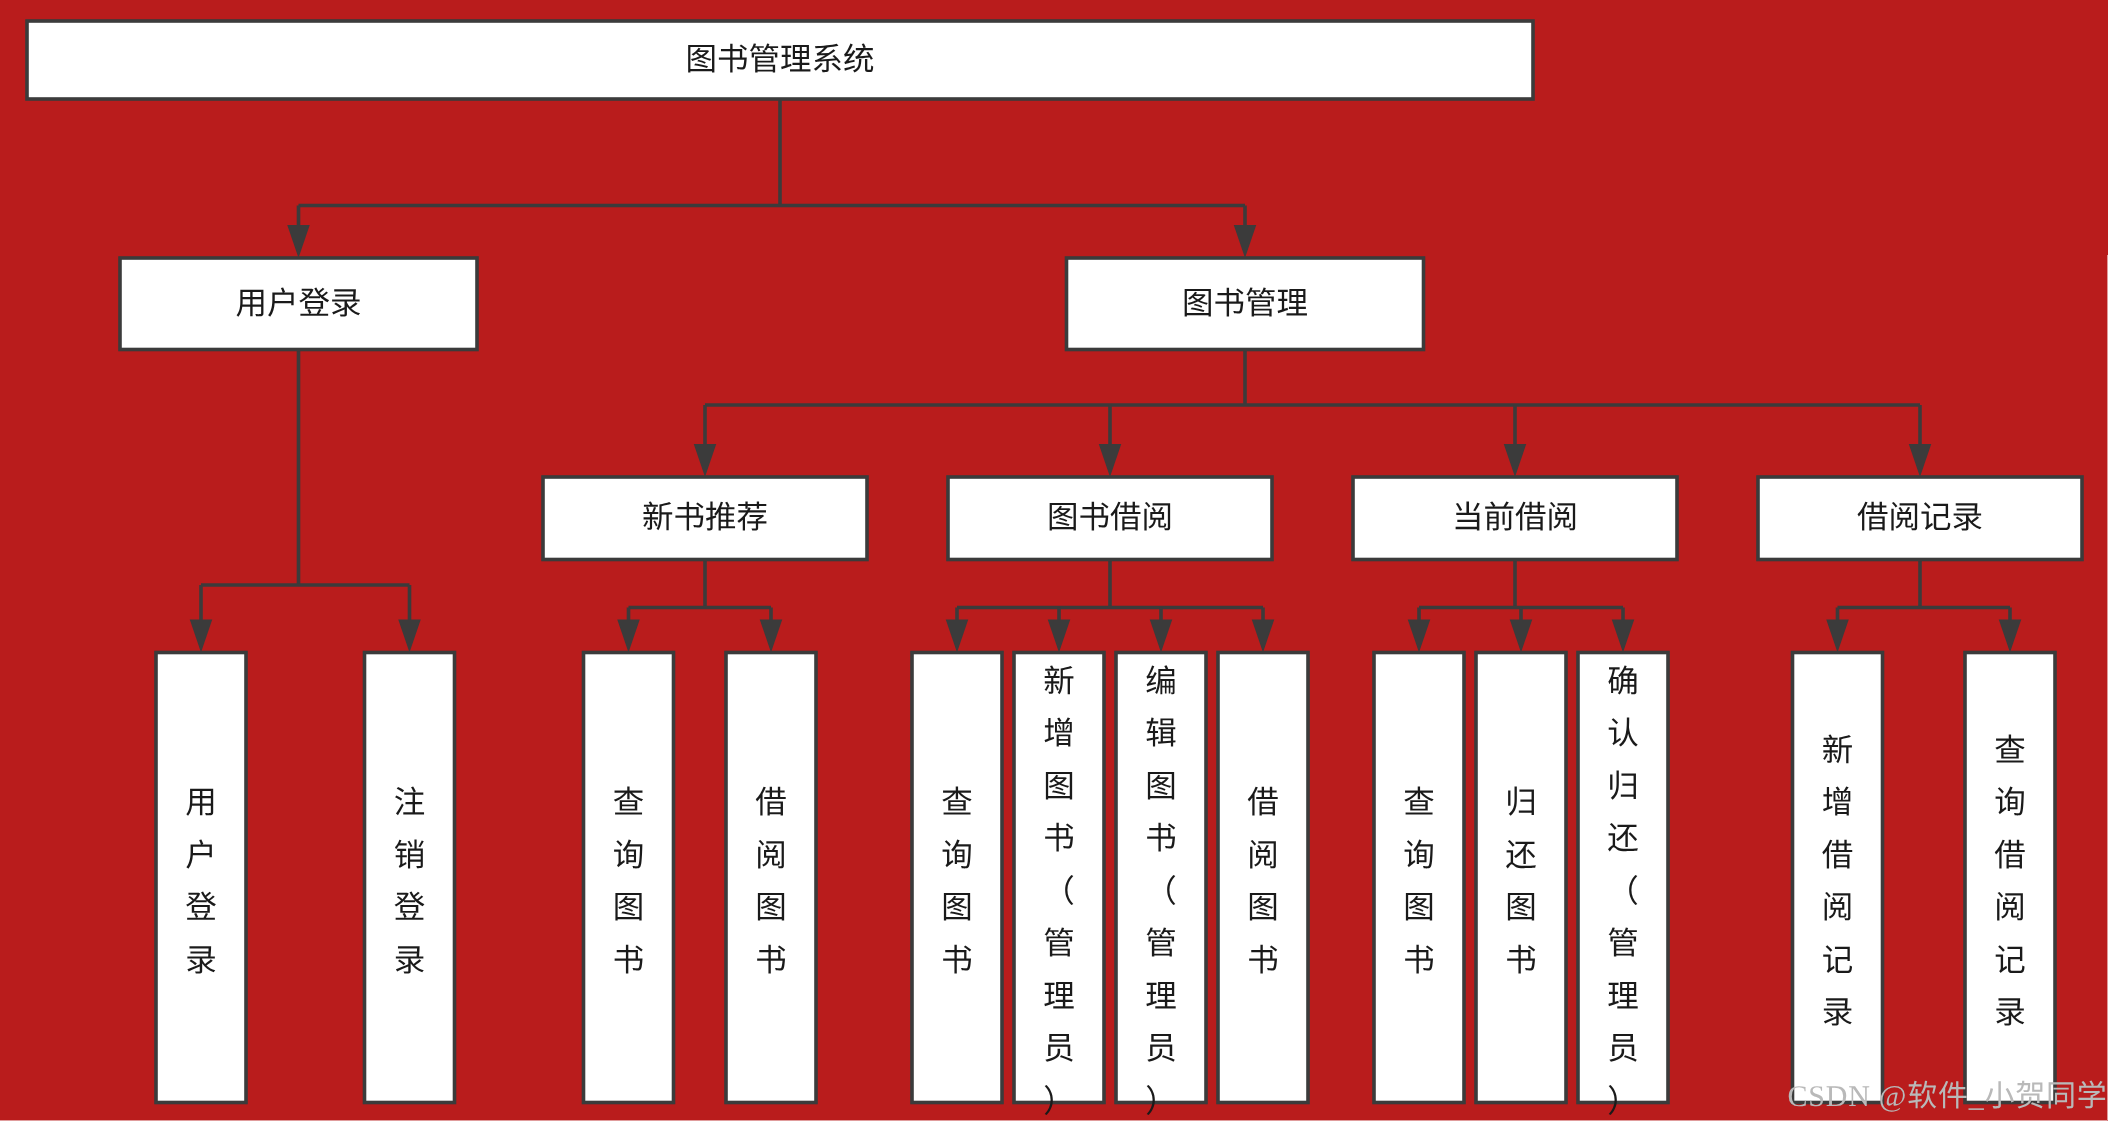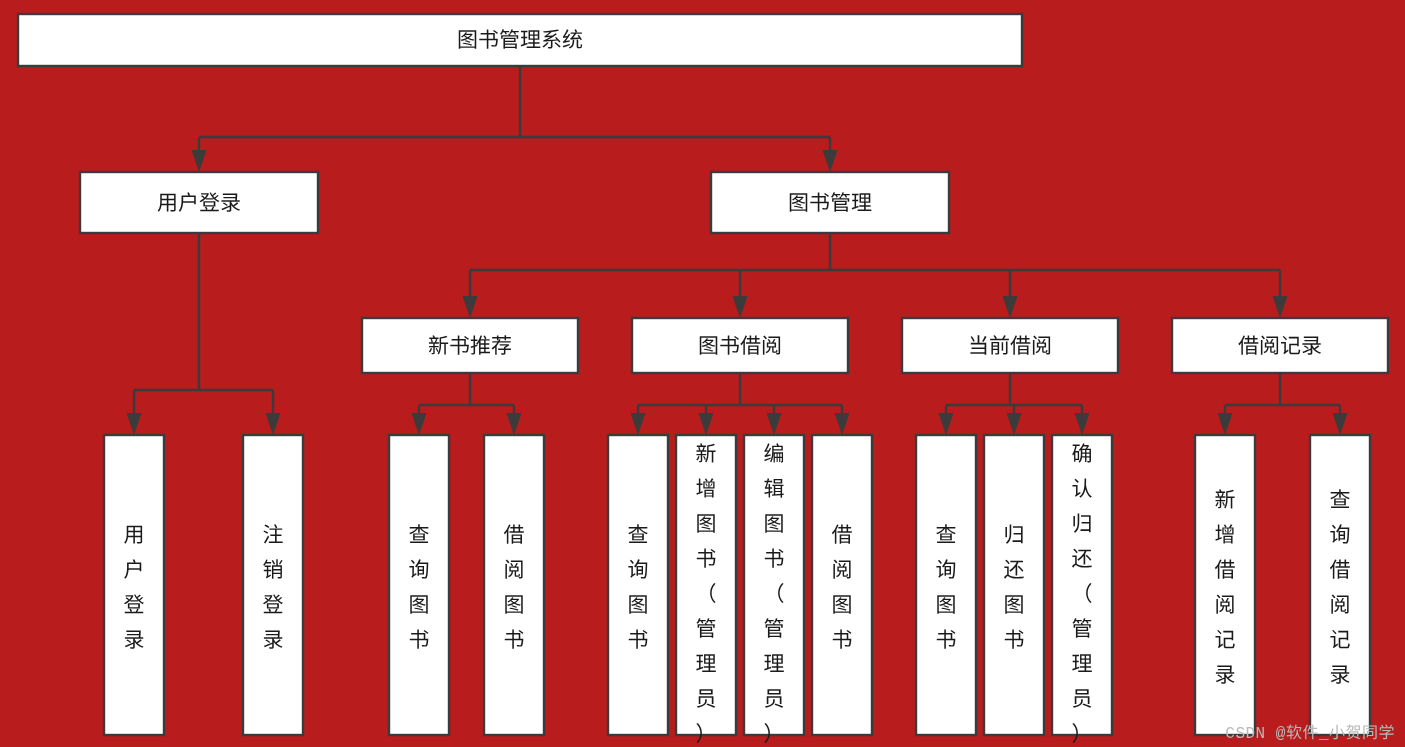--- a/index.html
+++ b/index.html
@@ -49,24 +49,24 @@
     dominant-baseline: middle;
   }
   .node-label-v {
     font-family: "DejaVu Sans", "Liberation Sans", sans-serif;
     font-size: 21px;
     fill: #1a1a1a;
     text-anchor: middle;
   }
   .watermark-text {
     position: absolute;
-    right: 10px;
+    right: 0;
     bottom: 4px;
-    font-family: Liberation Mono, monospace;
-    font-size: 16px;
+    font-family: Liberation Serif, serif;
+    font-size: 20px;
     color: #b9b9b9;
     white-space: nowrap;
     letter-spacing: 0.5px;
     user-select: none;
   }
 </style>
 </head>
 <body>
 
 <div id="diagram-root">

